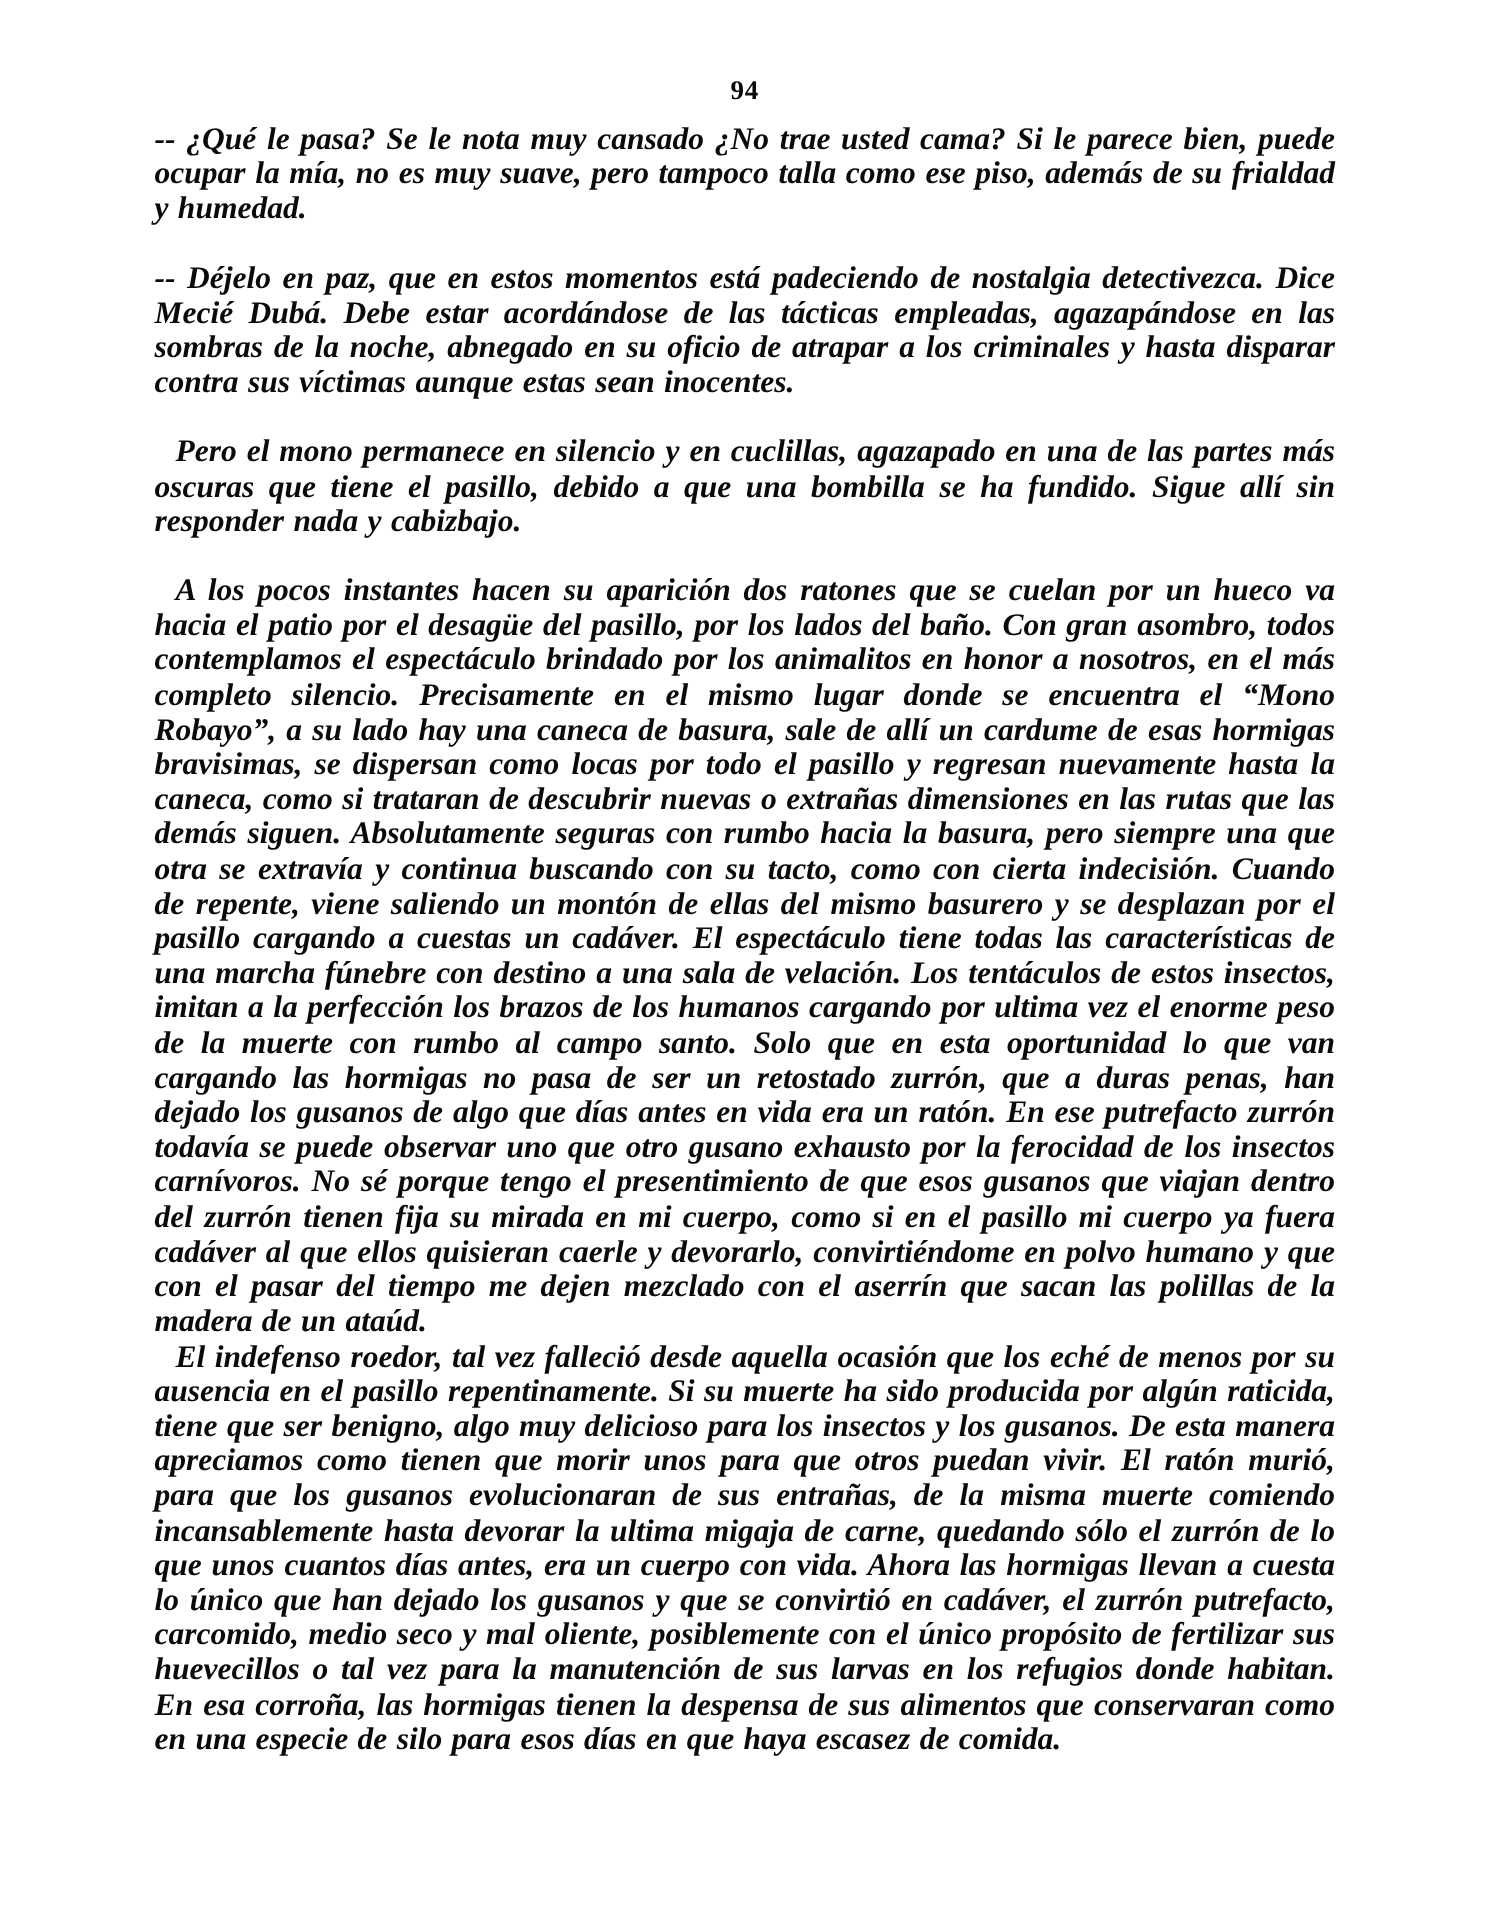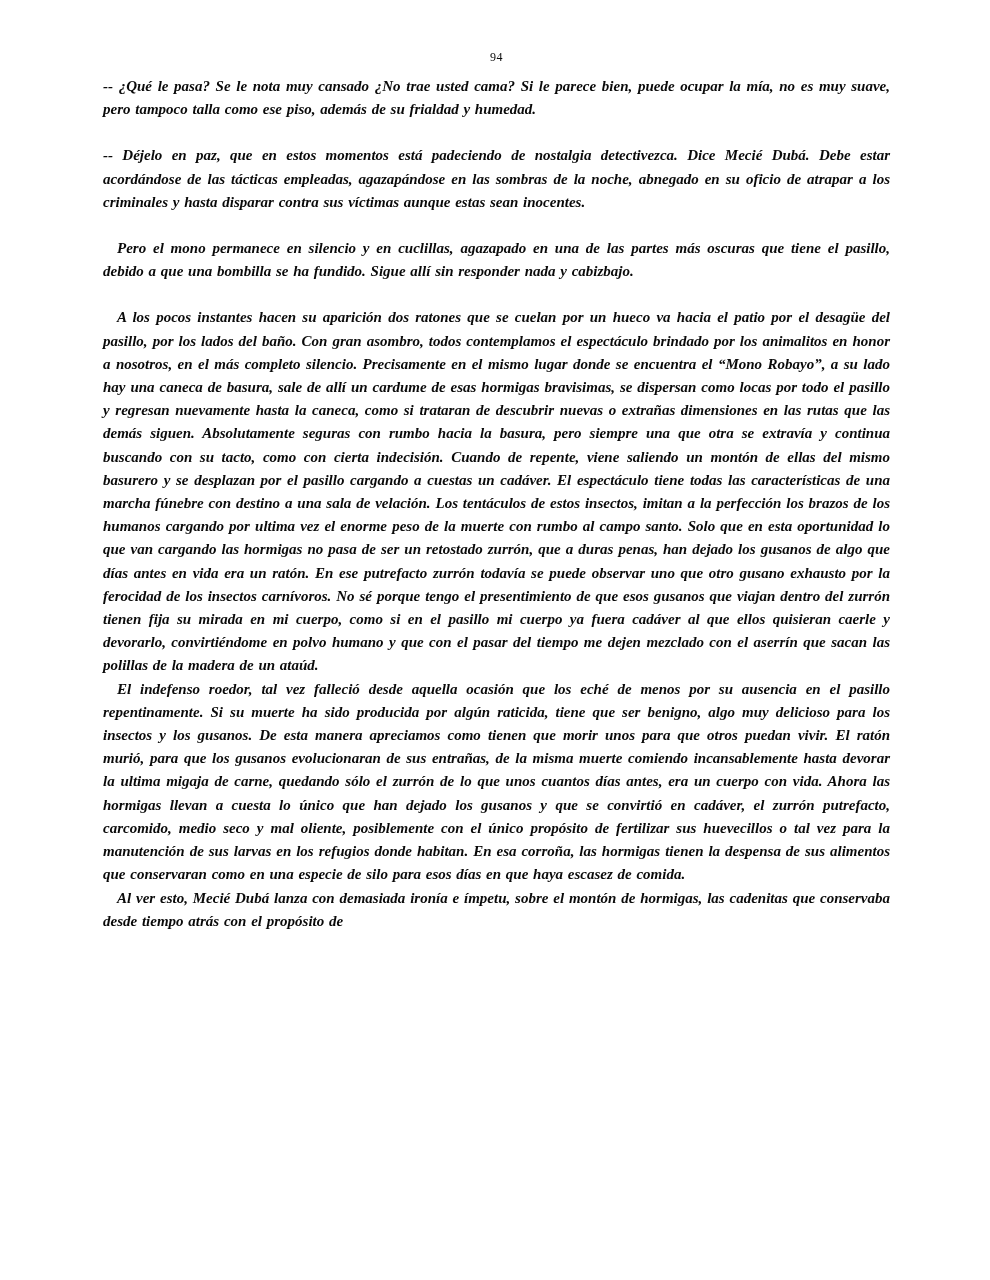--- a/index.html
+++ b/index.html
@@ -16,28 +16,28 @@
   }
   .page {
     box-sizing: border-box;
     width: 990px;
     height: 1280px;
     padding: 50px 100px 40px 103px;
     background: #ffffff;
   }
   .page-number {
     text-align: center;
-    font-size: 12px;
+    font-size: 18px;
     font-style: normal;
-    font-weight: normal;
+    font-weight: bold;
     margin: 0 0 10px 0;
     letter-spacing: 0.5px;
   }
   .para {
-    font-size: 15px;
+    font-size: 21px;
     line-height: 23.2px;
     font-weight: bold;
     font-style: italic;
     text-align: justify;
     margin: 0;
     word-spacing: 1px;
   }
   .para.indent {
     text-indent: 14px;
   }
@@ -54,14 +54,13 @@
   <p class="para gap-after">-- ¿Qué le pasa? Se le nota muy cansado ¿No trae usted cama? Si le parece bien, puede ocupar la mía, no es muy suave, pero  tampoco talla como ese piso, además de su frialdad y humedad.</p>
 
   <p class="para gap-after">-- Déjelo en paz, que en estos momentos está padeciendo de nostalgia detectivezca. Dice Mecié Dubá. Debe estar acordándose de las tácticas empleadas, agazapándose en las sombras de la noche, abnegado en su oficio de atrapar a los criminales y hasta disparar contra sus víctimas aunque estas sean inocentes.</p>
 
   <p class="para indent gap-after">Pero el mono permanece en silencio y en cuclillas, agazapado en una de las partes más oscuras que tiene el pasillo, debido a que una bombilla se ha fundido. Sigue allí sin responder nada y cabizbajo.</p>
 
   <p class="para indent">A los pocos instantes hacen su aparición dos ratones que se cuelan por un hueco va hacia el patio por el desagüe del pasillo, por los lados del baño. Con gran asombro, todos contemplamos el espectáculo brindado por los animalitos en honor a nosotros, en el más completo silencio. Precisamente en el mismo lugar donde se encuentra el “Mono Robayo”, a su lado hay una caneca de basura, sale de allí un cardume de esas hormigas bravisimas, se dispersan como locas por todo el pasillo y regresan nuevamente hasta la caneca, como si trataran de descubrir nuevas o extrañas dimensiones en las rutas que las demás siguen. Absolutamente seguras con rumbo hacia la basura, pero siempre una que otra se extravía y continua buscando con su tacto, como con cierta indecisión. Cuando de repente, viene saliendo un montón de ellas del mismo basurero y se desplazan por el pasillo cargando a cuestas un cadáver. El espectáculo tiene todas las características de una marcha fúnebre con destino a una sala de velación. Los tentáculos de estos insectos, imitan a la perfección los brazos de los humanos cargando por ultima vez el enorme peso de la muerte con rumbo al campo santo. Solo que en esta oportunidad lo que van cargando las hormigas no pasa de ser un retostado zurrón, que a duras penas, han dejado los gusanos de algo que días antes en vida era un ratón. En ese putrefacto zurrón todavía se puede observar uno que otro gusano exhausto por la ferocidad de los insectos carnívoros. No sé porque tengo el presentimiento de que esos gusanos que viajan dentro del zurrón tienen fija su mirada en mi cuerpo, como si en el pasillo mi cuerpo ya fuera cadáver al que ellos quisieran caerle y devorarlo, convirtiéndome en polvo humano y que con el pasar del tiempo me dejen mezclado con el aserrín que sacan las polillas de la madera de un ataúd.</p>
 
   <p class="para indent">El indefenso roedor, tal vez falleció desde aquella ocasión que  los eché de menos por su ausencia en el pasillo repentinamente. Si su muerte ha sido producida por algún raticida, tiene que ser benigno, algo muy delicioso para los insectos y los gusanos. De esta manera apreciamos como tienen que morir unos para que otros puedan vivir. El ratón murió, para que los gusanos evolucionaran de sus entrañas, de la misma muerte comiendo incansablemente hasta devorar la ultima migaja de carne, quedando sólo el zurrón de lo que unos cuantos días antes, era un cuerpo con vida. Ahora las hormigas llevan a  cuesta lo único que han dejado los gusanos y que se convirtió en cadáver, el zurrón putrefacto, carcomido, medio seco y mal oliente, posiblemente con el único propósito de fertilizar sus huevecillos o tal vez para la manutención de sus larvas en los refugios donde habitan. En esa corroña, las hormigas tienen la despensa de sus alimentos que conservaran como en una especie de silo para esos días en que haya escasez de comida.</p>
 
-  <p class="para indent">Al ver esto, Mecié Dubá lanza con demasiada ironía e ímpetu, sobre el montón de hormigas, las cadenitas que conservaba desde tiempo atrás con el propósito de</p>
 </div>
 
 </body></html>

